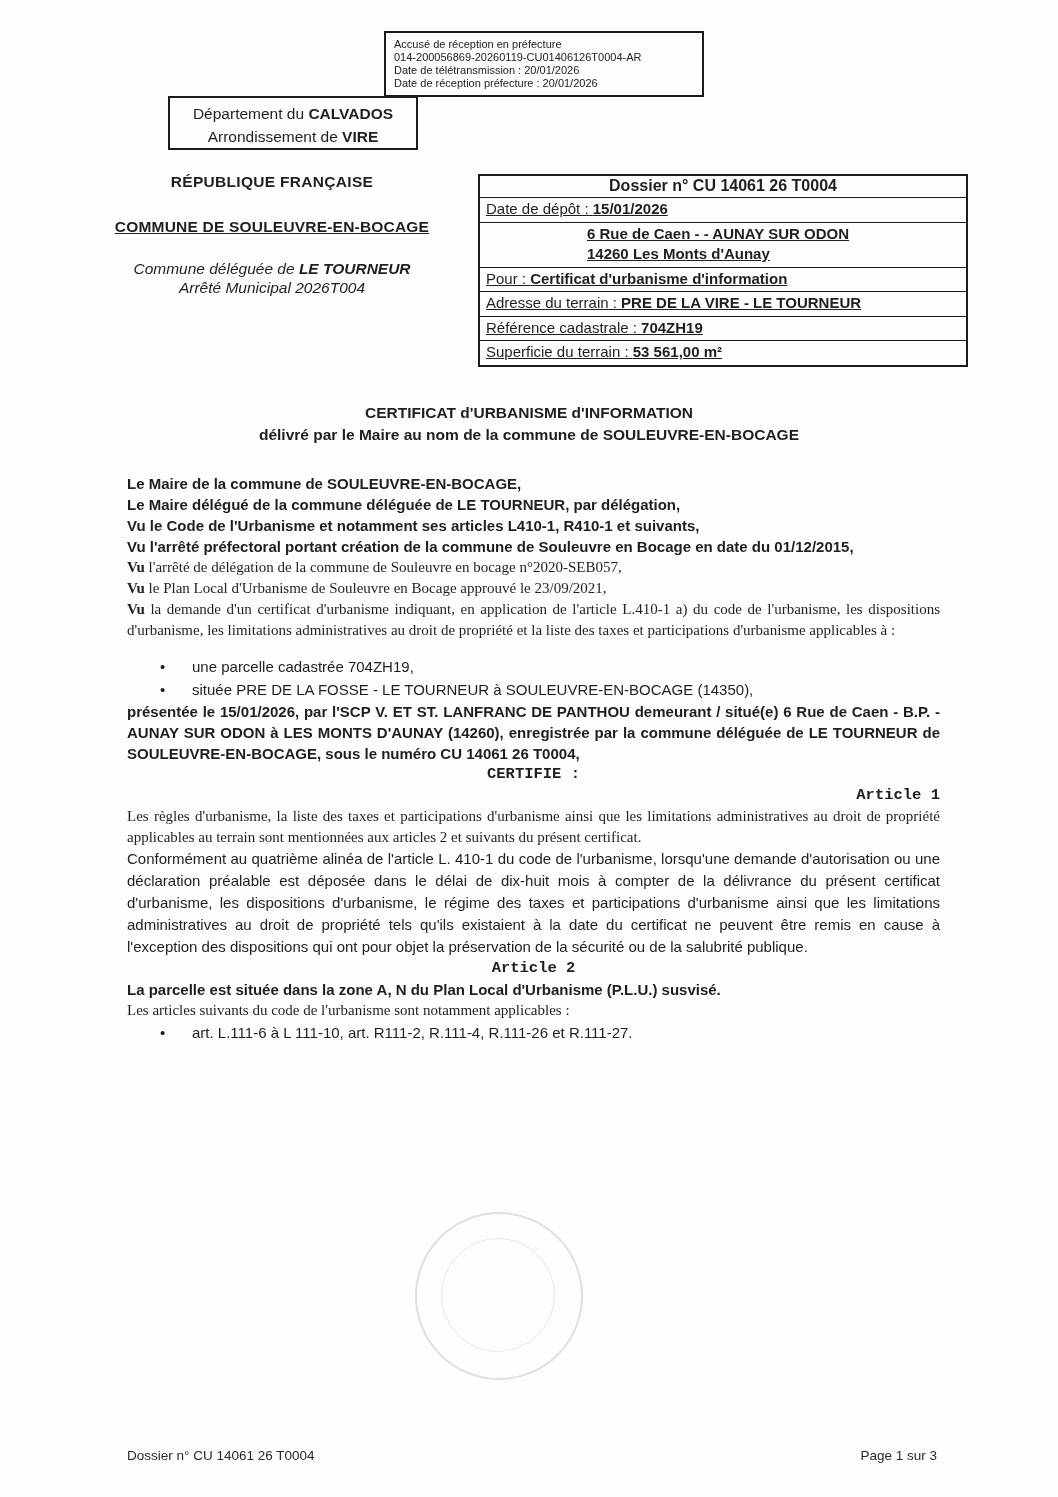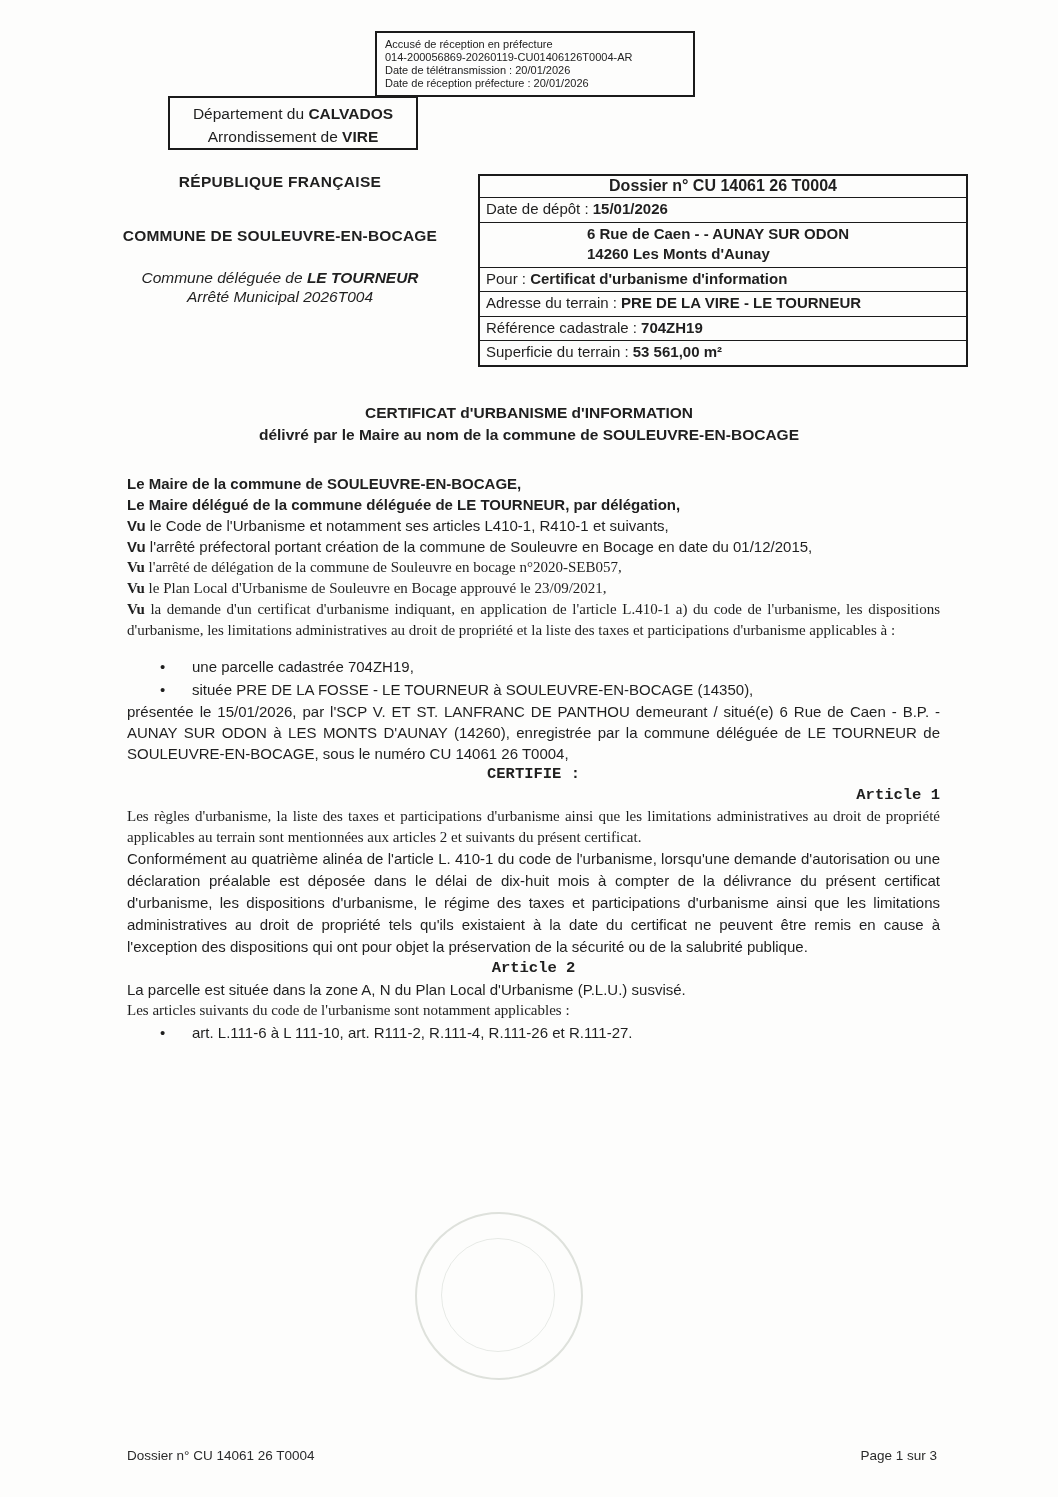--- a/index.html
+++ b/index.html
@@ -7,64 +7,64 @@
     position:relative;
     width:1058px; height:1497px;
     margin:0 auto;
     background:#fdfdfc;
     font-family:"Liberation Sans", sans-serif;
     color:#1f1f1f;
     overflow:hidden;
   }
   
   .reception-box {
-    position:absolute; left:375px; top:31px; width:300px; height:52px;
+    position:absolute; left:384px; top:31px; width:300px; height:52px;
     border:2px solid #1b1b1b; padding:5px 8px;
     font-size:11px; line-height:13px; color:#222;
   }
   
   .dept-box {
     position:absolute; left:168px; top:96px; width:246px; height:46px;
     border:2px solid #1b1b1b; text-align:center;
     font-size:15.5px; line-height:23px; padding-top:4px;
   }
   
-  .left-col { position:absolute; left:84px; top:173px; width:392px; text-align:center; font-size:15.5px; }
+  .left-col { position:absolute; left:76px; top:173px; width:392px; text-align:center; font-size:15.5px; }
   .left-col .republic { font-weight:bold; letter-spacing:.3px; }
-  .left-col .commune { font-weight:bold; margin-top:36px; letter-spacing:.2px; }
+  .left-col .commune { font-weight:bold; text-decoration:underline; margin-top:27px; letter-spacing:.2px; }
   .left-col .delegated { font-style:italic; margin-top:24px; }
   .left-col .decree { font-style:italic; margin-top:1px; }
   
   .dossier-table {
     position:absolute; left:478px; top:174px; width:486px;
     border:2px solid #1b1b1b; font-size:15px; background:#fdfdfc;
   }
   .dossier-table .thead {
     font-weight:bold; text-align:center; font-size:16px;
     padding:1px 4px 2px 4px;
   }
-  .dossier-table .trow { border-top:1.5px solid #1b1b1b; padding:1px 6px 2px 6px; line-height:20.5px; }
+  .dossier-table .trow { border-top:1.5px solid #1b1b1b; padding:1px 6px 2px 6px; line-height:20.5px;text-decoration:underline; }
   .tlabel { font-weight:normal; }
   .tval { font-weight:bold; }
   .indent-demandeur { padding-left:101px; font-weight:bold; }
   .indent-adresse { padding-left:136px; font-weight:bold; }
   
   .doc-title {
     position:absolute; left:0; right:0; top:402px;
     text-align:center; font-weight:bold; font-size:15.5px; line-height:22px;
   }
   
   .body-text {
     position:absolute; left:127px; top:473px; width:813px;
     font-size:15px; line-height:21px;
   }
   .body-text p { margin:0; }
   .just { text-align:justify; }
   .mt14 { margin-top:14px;font-family:Liberation Serif, serif; }
-  .mt16 { margin-top:16px; }
+  .mt16 { margin-top:16px;font-weight:bold; }
   .bold { font-weight:bold; }
   .bullets { margin-top:14px; }
   .bullet { position:relative; padding-left:65px; line-height:23px; }
   .bullet .dot { position:absolute; left:33px; top:0; }
   .centered-head { text-align:center; font-weight:bold; font-size:15.5px;font-family:Liberation Mono, monospace; }
   .certifie { margin-top:27px; }
   .art1-head { margin-top:39px;text-align:right; }
   .art2-head { margin-top:21px; }
   .p-conform { margin-top:13px; line-height:22px; }
   

